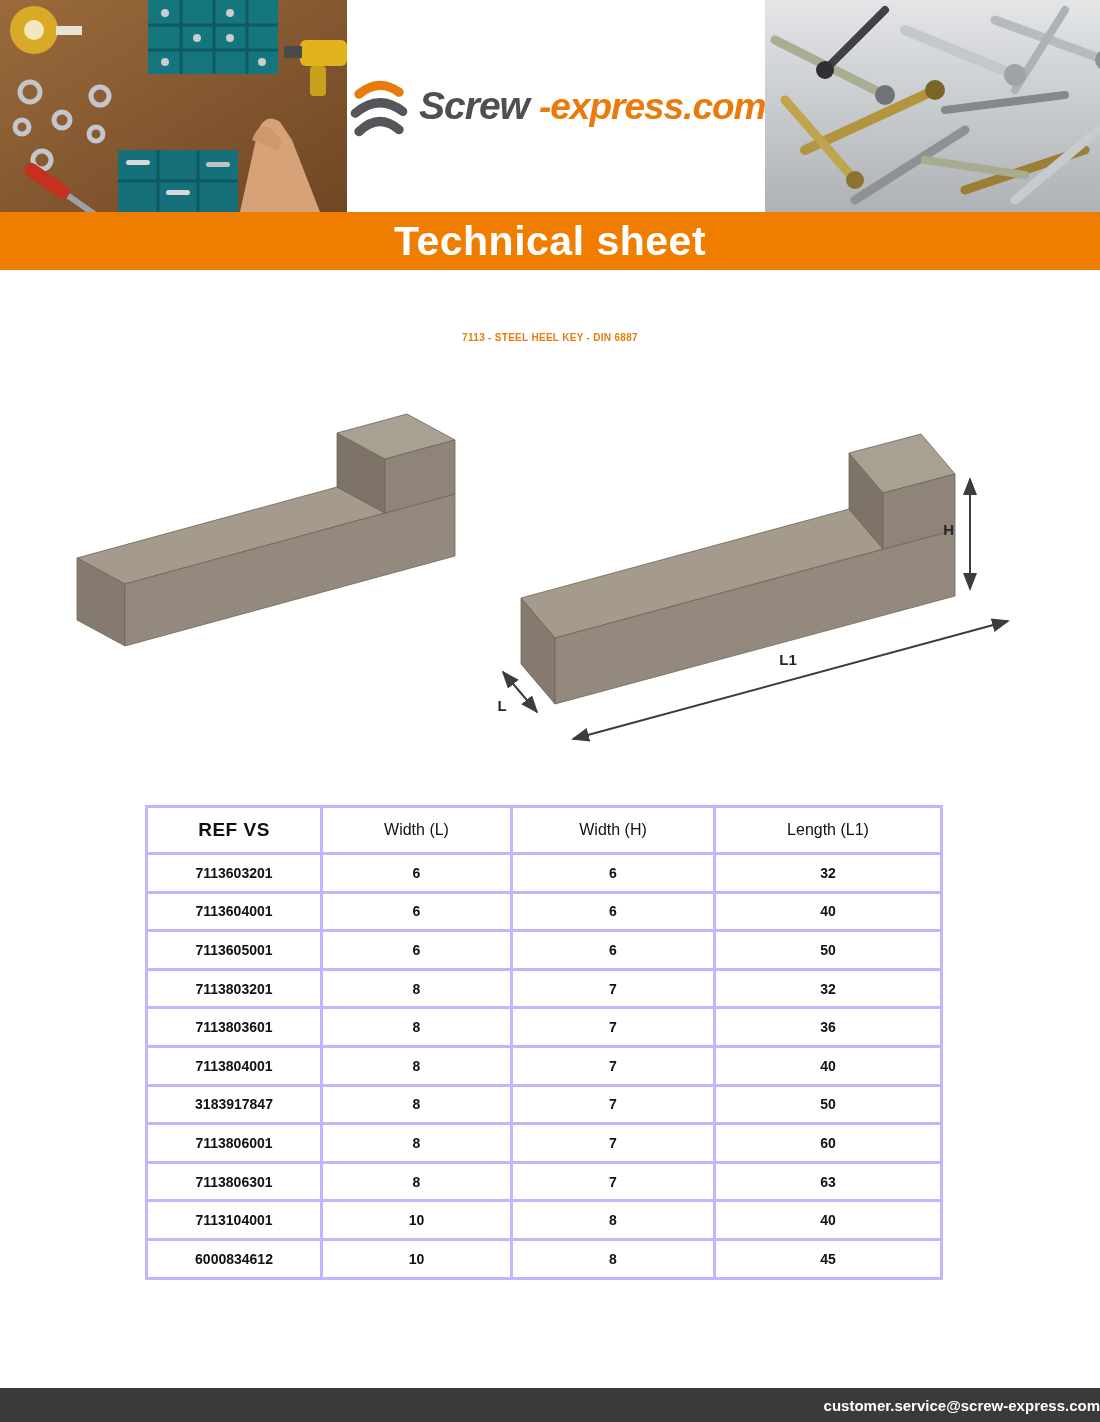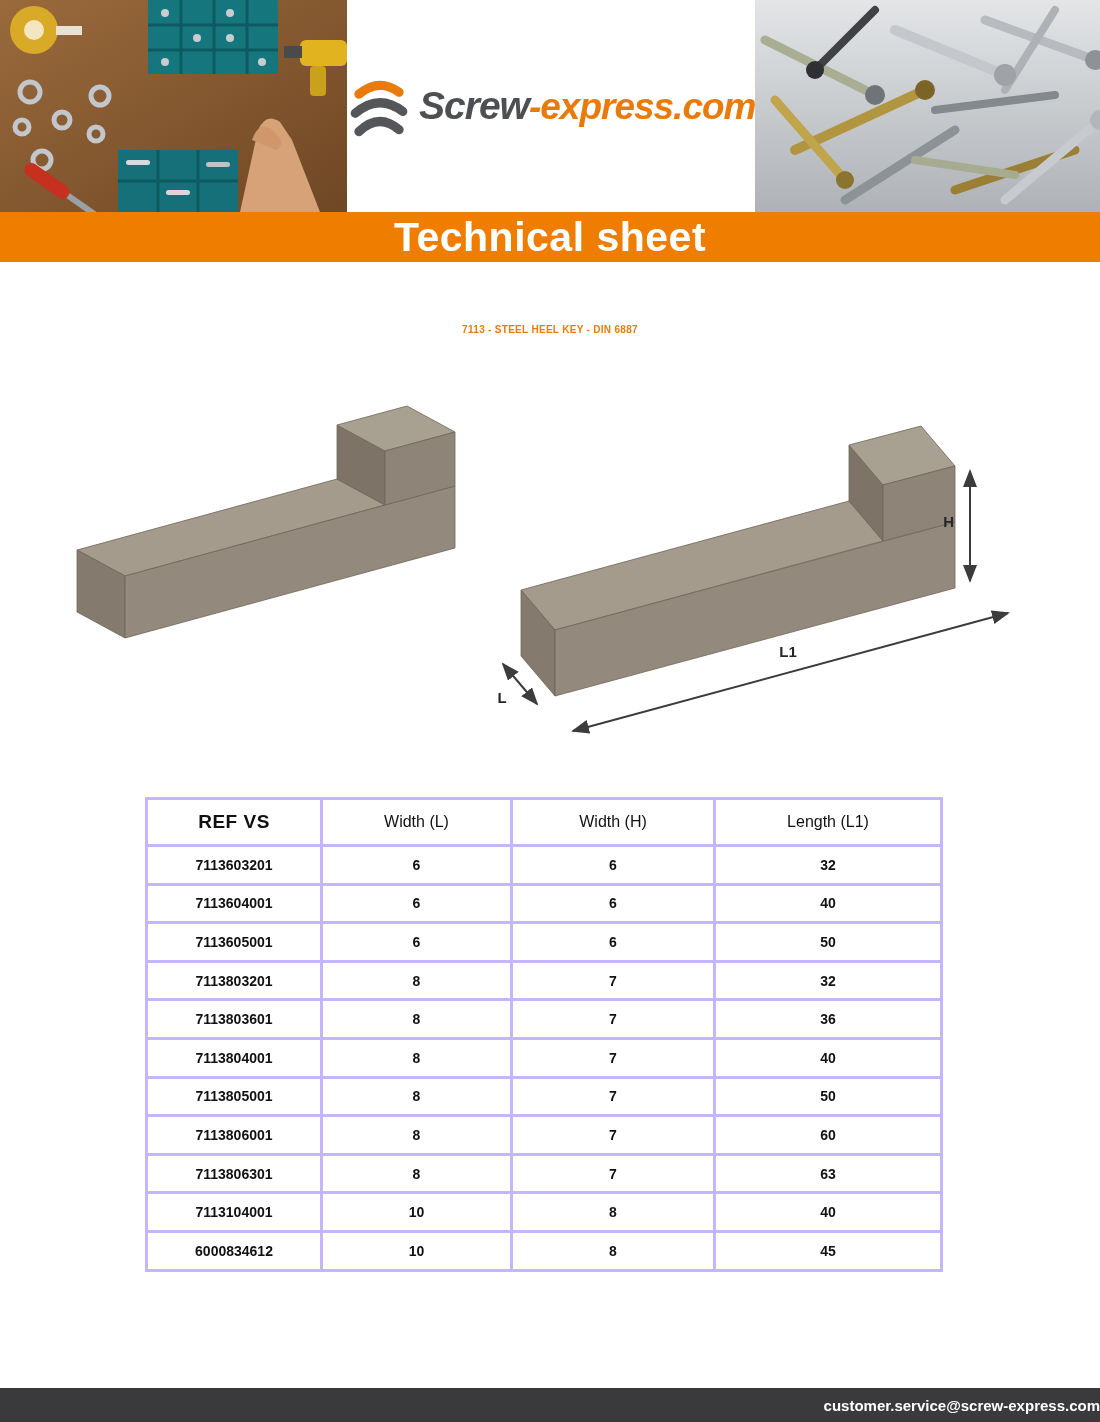--- a/index.html
+++ b/index.html
@@ -7,24 +7,24 @@
   body { width:1100px; font-family:"Liberation Sans", sans-serif; }
   .page { position:relative; width:1100px; height:1422px; background:#fff; overflow:hidden; }
 
   
   .header { display:flex; height:212px; width:1100px; }
   .photo { width:347px; height:212px; flex:0 0 auto; overflow:hidden; }
   .logo-area { flex:1 1 auto; display:flex; align-items:center; justify-content:center; gap:8px; background:#fff; }
   .swoosh { width:64px; height:64px; flex:0 0 auto; }
   .brand { white-space:nowrap; }
   .brand-dark { font-size:39px; font-weight:bold; color:#4d4f53; letter-spacing:-1px;font-style:italic; }
-  .brand-orange { font-size:37px; font-weight:bold; font-style:italic; color:#e97b0c; letter-spacing:-1px; }
-
-  
-  .banner { height:50px; background:#ef7d00; display:flex; align-items:center; justify-content:center; }
+  .brand-orange { font-size:37px; font-weight:bold; font-style:italic; color:#e97b0c; letter-spacing:-1px;margin-left:10px; }
+
+  
+  .banner { height:58px; background:#ef7d00; display:flex; align-items:center; justify-content:center; }
   .banner-title { color:#ffffff; font-size:41px; font-weight:bold; letter-spacing:0.5px; }
 
   
   .subtitle { margin-top:62px; text-align:center; color:#e97b0c; font-size:10px; font-weight:bold; letter-spacing:0.3px; }
   .images { position:relative; height:448px; margin-top:8px; }
   .key-left  { position:absolute; left:55px;  top:40px; width:460px; height:290px; }
   .key-right { position:absolute; left:488px; top:58px; width:540px; height:370px; }
   .dim-label { font-family:"Liberation Sans",sans-serif; font-size:15px; font-weight:bold; fill:#26262a; }
 
   
@@ -245,21 +245,21 @@
             <td>7</td>
             <td>36</td>
           </tr>
           <tr>
             <td>7113804001</td>
             <td>8</td>
             <td>7</td>
             <td>40</td>
           </tr>
           <tr>
-            <td>7113805001</td>
+            <td>3183917847</td>
             <td>8</td>
             <td>7</td>
             <td>50</td>
           </tr>
           <tr>
             <td>7113806001</td>
             <td>8</td>
             <td>7</td>
             <td>60</td>
           </tr>

